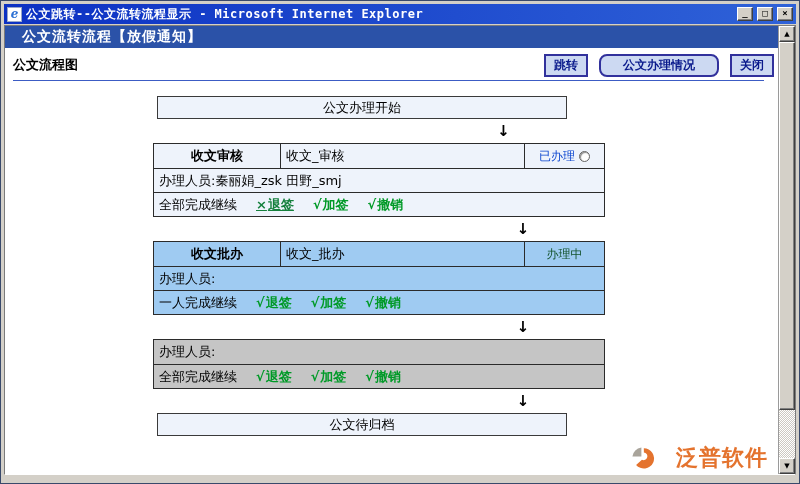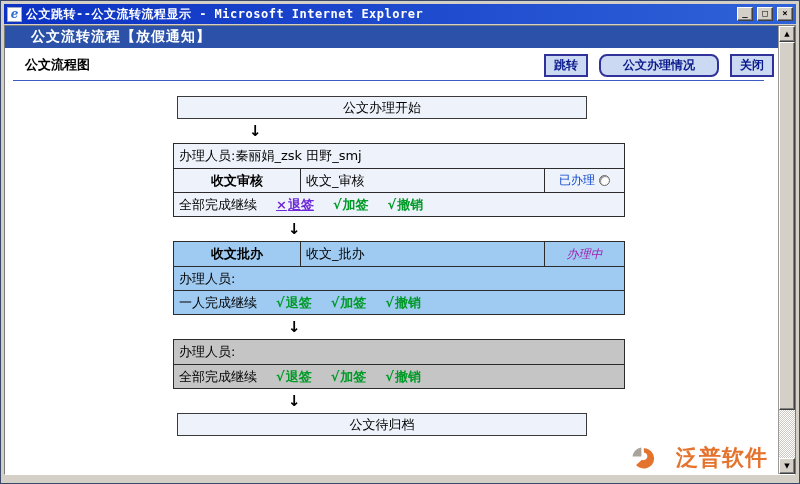--- a/index.html
+++ b/index.html
@@ -51,47 +51,47 @@
     border:1px solid #7b7b7b; border-bottom:1px solid #fff;
     background:#fff;
   }
   .content {
     flex:1; position:relative; overflow:hidden; background:#fff;
   }
   
   .page-header {
     height:22px; background:#2b52a8;
     color:#fff; font-weight:bold; font-size:14px;
-    display:flex; align-items:center; padding-left:26px;
+    display:flex; align-items:center; padding-left:17px;
     letter-spacing:1px;
   }
   
   .toolbar {
     margin-top:6px; height:22px;
     display:flex; align-items:center;
-    padding-left:20px;
+    padding-left:8px;
     justify-content:center;
   }
   .section-title { font-size:13px; font-weight:bold; color:#000; }
   .toolbar-spacer { flex:1; }
   .tb-btn {
     background:#ccd9f2;
     border:2px solid #31319c;
     color:#0a1a8c; font-weight:bold; font-size:12px;
     padding:1px 8px; margin-left:11px; cursor:pointer;
     font-family:Liberation Sans, sans-serif;
   }
   .tb-btn.wide { padding:1px 22px;border-radius:8px; }
   .tb-btn.last { margin-right:4px; }
   .blue-rule {
     border:none; border-top:1px solid #3c5cc4;
     margin:4px 14px 0 8px;
   }
   
-  .flow { padding-left:20px; }
+  .flow { padding-left:0;text-align:center; }
   .term-box {
     width:410px; margin-left:152px; height:23px;
     background:#eef3fb; border:1px solid #3a3a3a;
     font-size:13px; color:#000;
     display:flex; align-items:center; justify-content:center;
   }
   .term-box.start { margin-top:15px; }
   .arrow {
     height:24px; line-height:24px;
     font-size:15px; font-weight:bold; color:#000;
@@ -198,47 +198,47 @@
       </div>
       <hr class="blue-rule">
 
       <div class="flow">
 
         <div class="term-box start">公文办理开始</div>
 
         <div class="arrow a1">↓</div>
 
         <div class="stage" style="background-color: rgb(238, 243, 251);">
-          <div class="srow staff-row">
-            <span>办理人员:秦丽娟_zsk 田野_smj</span>
-          </div>
           <div class="srow">
             <div class="cell-name">收文审核</div>
             <div class="cell-code">收文_审核</div>
             <div class="cell-status">
               <span style="color: rgb(11, 69, 207);">已办理</span>
               <span class="radio"></span>
             </div>
           </div>
+          <div class="srow staff-row">
+            <span>办理人员:秦丽娟_zsk 田野_smj</span>
+          </div>
           <div class="srow rule-row">
             <span>全部完成继续</span>
-            <span class="action" style="color: #6d28d9; text-decoration: underline;"><span class="mark">×</span><span>退签</span></span>
+            <span class="action" style="color: #15803d; text-decoration: underline;"><span class="mark">×</span><span>退签</span></span>
             <span class="action" style="color: rgb(0, 154, 39);"><span class="mark">√</span><span>加签</span></span>
             <span class="action" style="color: rgb(0, 154, 39);"><span class="mark">√</span><span>撤销</span></span>
           </div>
         </div>
 
         <div class="arrow aN">↓</div>
 
         <div class="stage" style="background-color: rgb(159, 203, 242);">
           <div class="srow">
             <div class="cell-name">收文批办</div>
             <div class="cell-code">收文_批办</div>
             <div class="cell-status">
-              <span style="color: #a21caf; font-style: italic;">办理中</span>
+              <span style="color: #14532d;">办理中</span>
             </div>
           </div>
           <div class="srow staff-row">
             <span>办理人员:</span>
           </div>
           <div class="srow rule-row">
             <span>一人完成继续</span>
             <span class="action" style="color: rgb(0, 154, 39);"><span class="mark">√</span><span>退签</span></span>
             <span class="action" style="color: rgb(0, 154, 39);"><span class="mark">√</span><span>加签</span></span>
             <span class="action" style="color: rgb(0, 154, 39);"><span class="mark">√</span><span>撤销</span></span>

